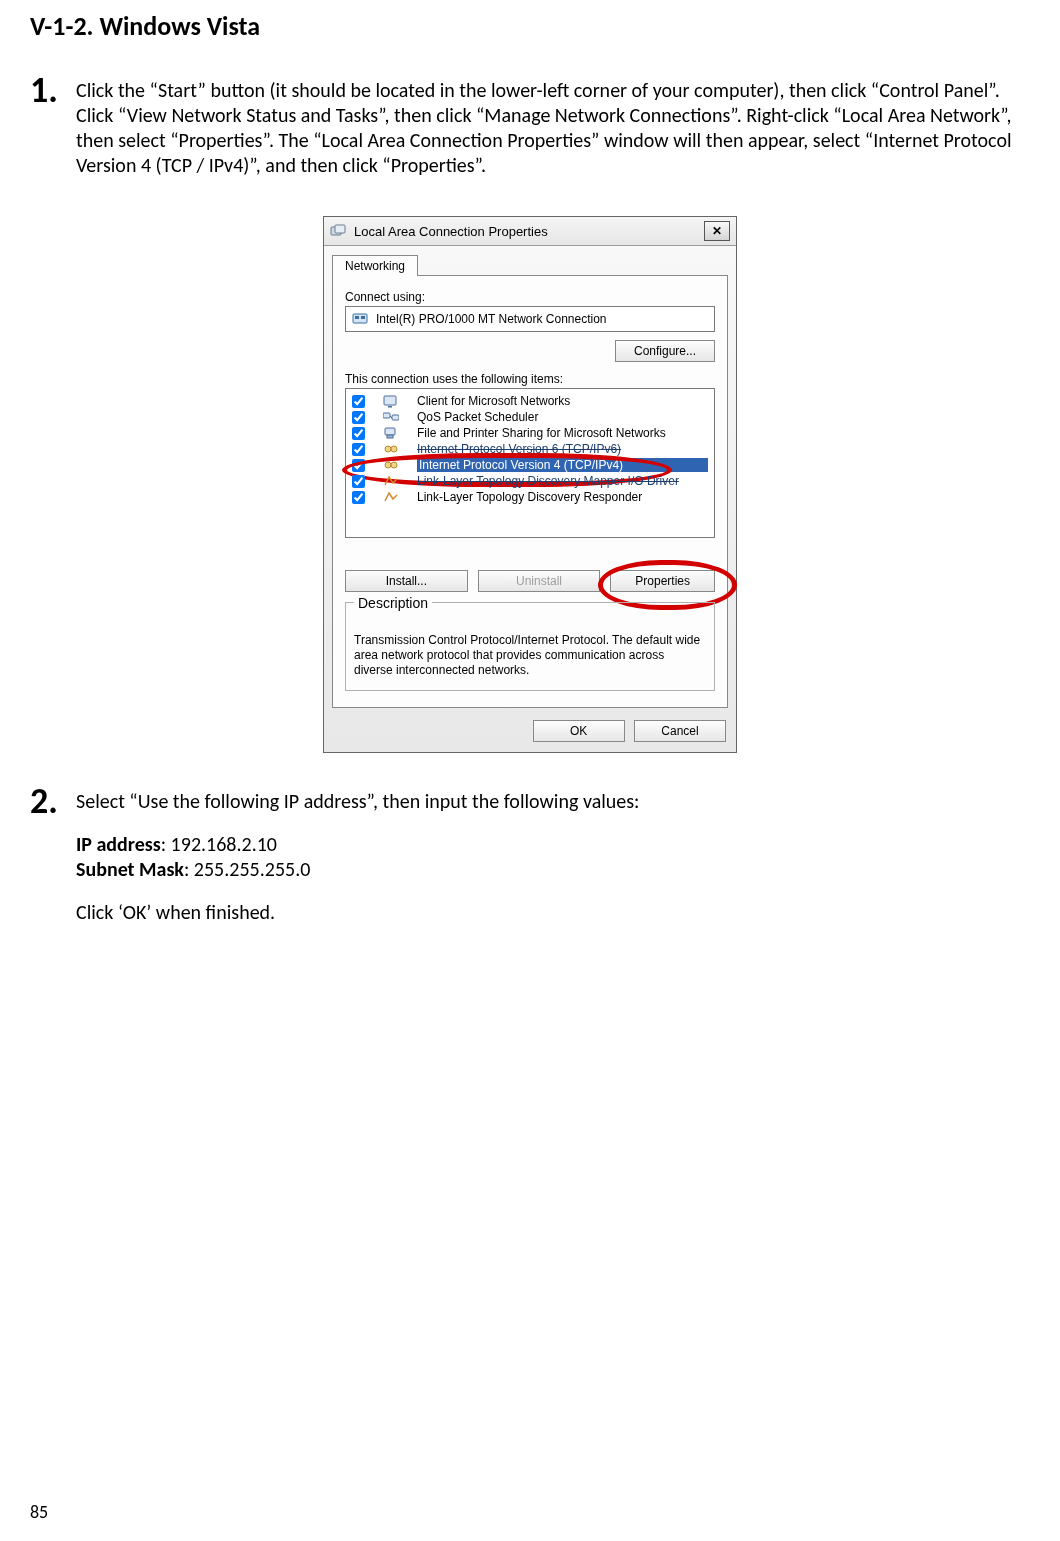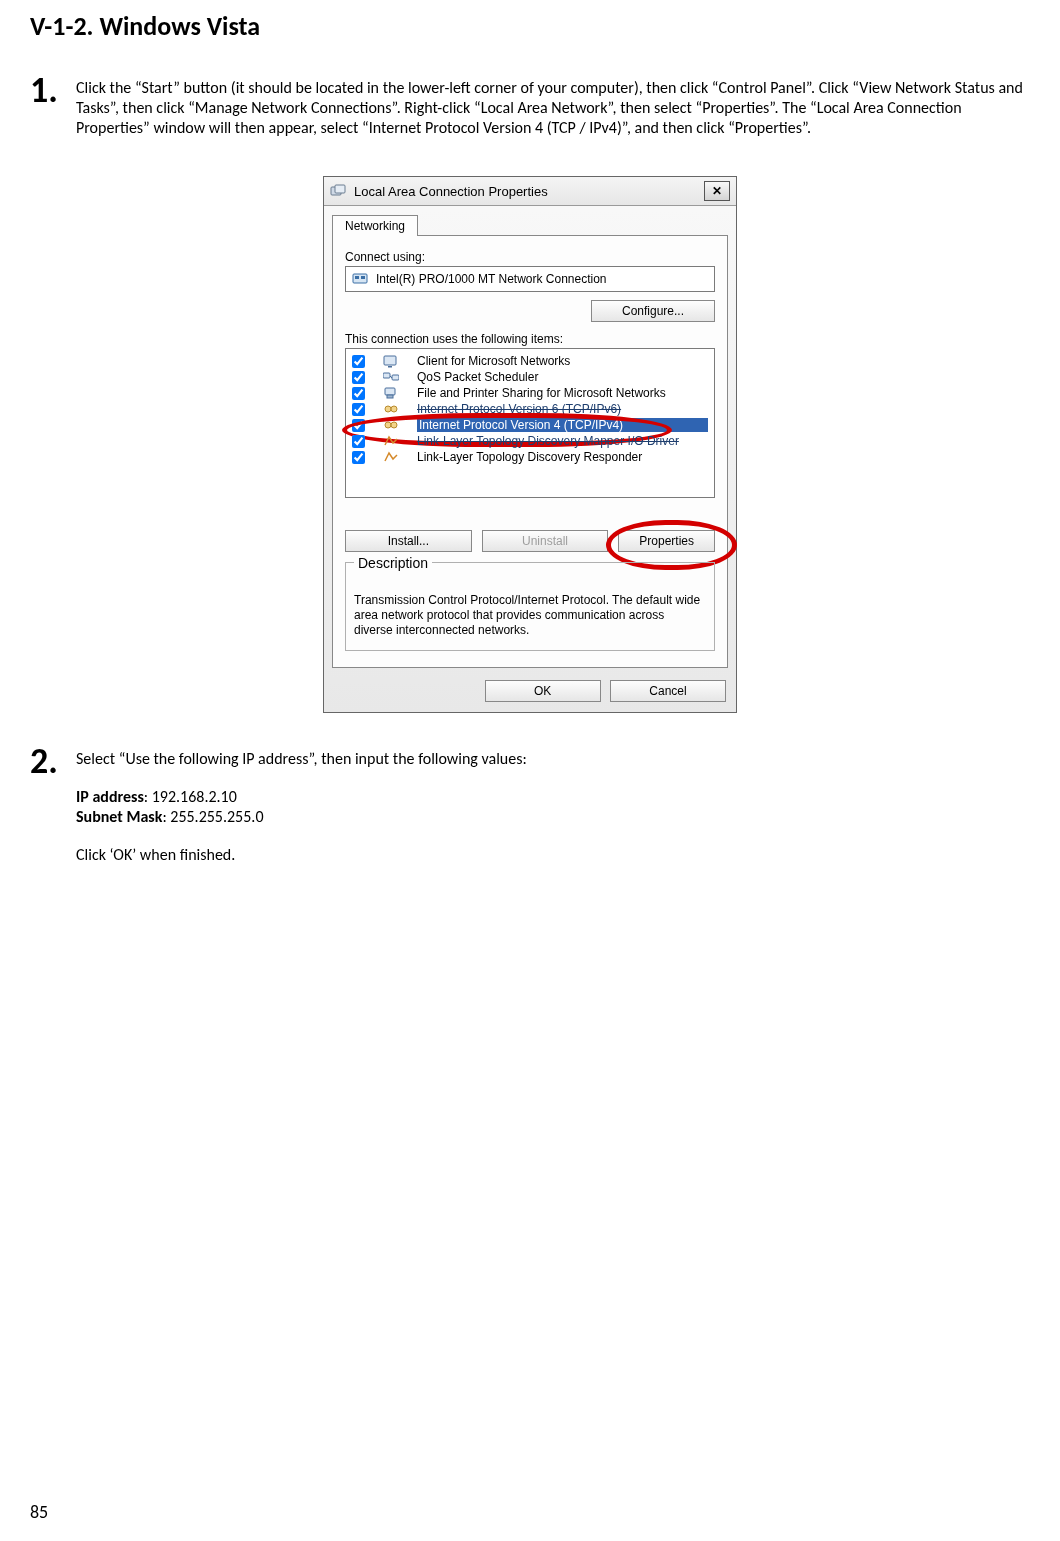--- a/index.html
+++ b/index.html
@@ -27,21 +27,21 @@
     margin-bottom: 20px;
   }
   .step-num {
     font-size: 36px;
     font-weight: 700;
     line-height: 1.0;
     width: 46px;
     flex: 0 0 46px;
   }
   .step-body {
-    font-size: 16px;
+    font-size: 20px;
     line-height: 1.25;
     padding-top: 6px;
     flex: 1 1 auto;
   }
   .step-body p { margin: 0 0 18px 0; }
   .step-body .bold-label { font-weight: 700; text-align: center; }
 
   
   .dialog-wrap {
     width: 412px;
@@ -99,21 +99,21 @@
     display: flex; align-items: center; gap: 8px;
     margin-bottom: 8px;
   }
   .nic-icon {
     width: 16px; height: 16px;
   }
   .btn-row-right { text-align: right; margin: 2px 0 10px 0; }
   .vista-btn {
     display: inline-block;
     min-width: 82px;
-    padding: 3px 20px;
+    padding: 3px 8px;
     border: 1px solid #888;
     background: linear-gradient(#fdfdfd, #e6e6e6);
     text-align: center;
     font-size: 12px;
     color: #000;
   }
   .vista-btn.disabled { color: #9e9e9e; }
   .items-box {
     border: 1px solid #7a7a7a;
     background: #ffffff;

